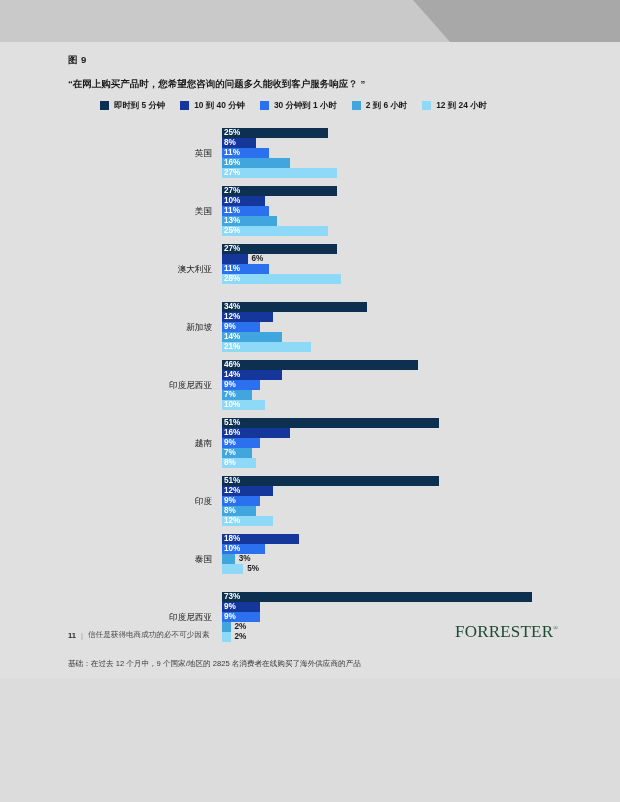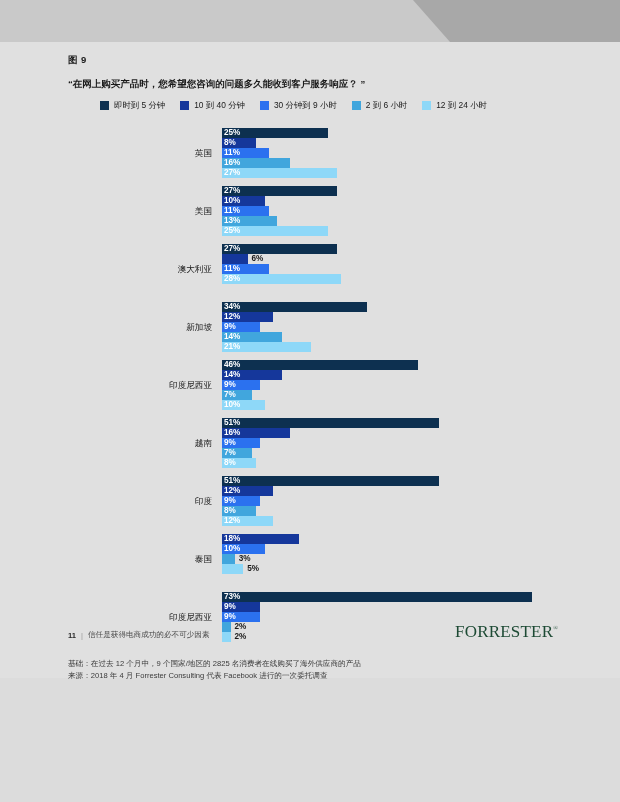--- a/index.html
+++ b/index.html
@@ -72,21 +72,21 @@
     gap: 5px;
   }
   .legend-swatch {
     width: 9px; height: 9px;
     flex: 0 0 auto;
   }
   .legend-label {
     font-size: 8.4px;
     color: #1a1a1a;
     white-space: nowrap;
-    font-weight: normal;
+    font-weight: bold;
   }
 
   
   #chart {
     position: absolute;
     top: 82px; left: 0;
     width: 620px;
     height: 522px;
   }
   .group {
@@ -198,21 +198,21 @@
       <div class="legend-item">
         <span class="legend-swatch" style="background: rgb(13, 48, 80);"></span>
         <span class="legend-label">即时到 5 分钟</span>
       </div>
       <div class="legend-item">
         <span class="legend-swatch" style="background: rgb(21, 55, 155);"></span>
         <span class="legend-label">10 到 40 分钟</span>
       </div>
       <div class="legend-item">
         <span class="legend-swatch" style="background: rgb(43, 113, 239);"></span>
-        <span class="legend-label">30 分钟到 9 小时</span>
+        <span class="legend-label">30 分钟到 1 小时</span>
       </div>
       <div class="legend-item">
         <span class="legend-swatch" style="background: rgb(65, 166, 221);"></span>
         <span class="legend-label">2 到 6 小时</span>
       </div>
       <div class="legend-item">
         <span class="legend-swatch" style="background: rgb(142, 216, 248);"></span>
         <span class="legend-label">12 到 24 小时</span>
       </div>
     </div>
@@ -432,21 +432,20 @@
           <div class="bar-row">
             <div class="bar" style="width: 8.5px; background: rgb(142, 216, 248);"></div>
             <span class="bar-value outside" style="left: 12.5px;">2%</span>
           </div>
         </div>
       </div>
     </div>
 
   <div id="footnotes">
     <div>基础：在过去 12 个月中，9 个国家/地区的 2825 名消费者在线购买了海外供应商的产品</div>
-    <div>来源：2018 年 4 月 Forrester Consulting 代表 Facebook 进行的一次委托调查</div>
   </div>
 
   <div id="page-footer">
     <div id="footer-left">
       <span id="footer-page-num">11</span>
       <span id="footer-sep">|</span>
       <span id="footer-doc-title">信任是获得电商成功的必不可少因素</span>
     </div>
     <div id="forrester-logo">
       <span>FORRESTER</span><span class="reg">®</span>

